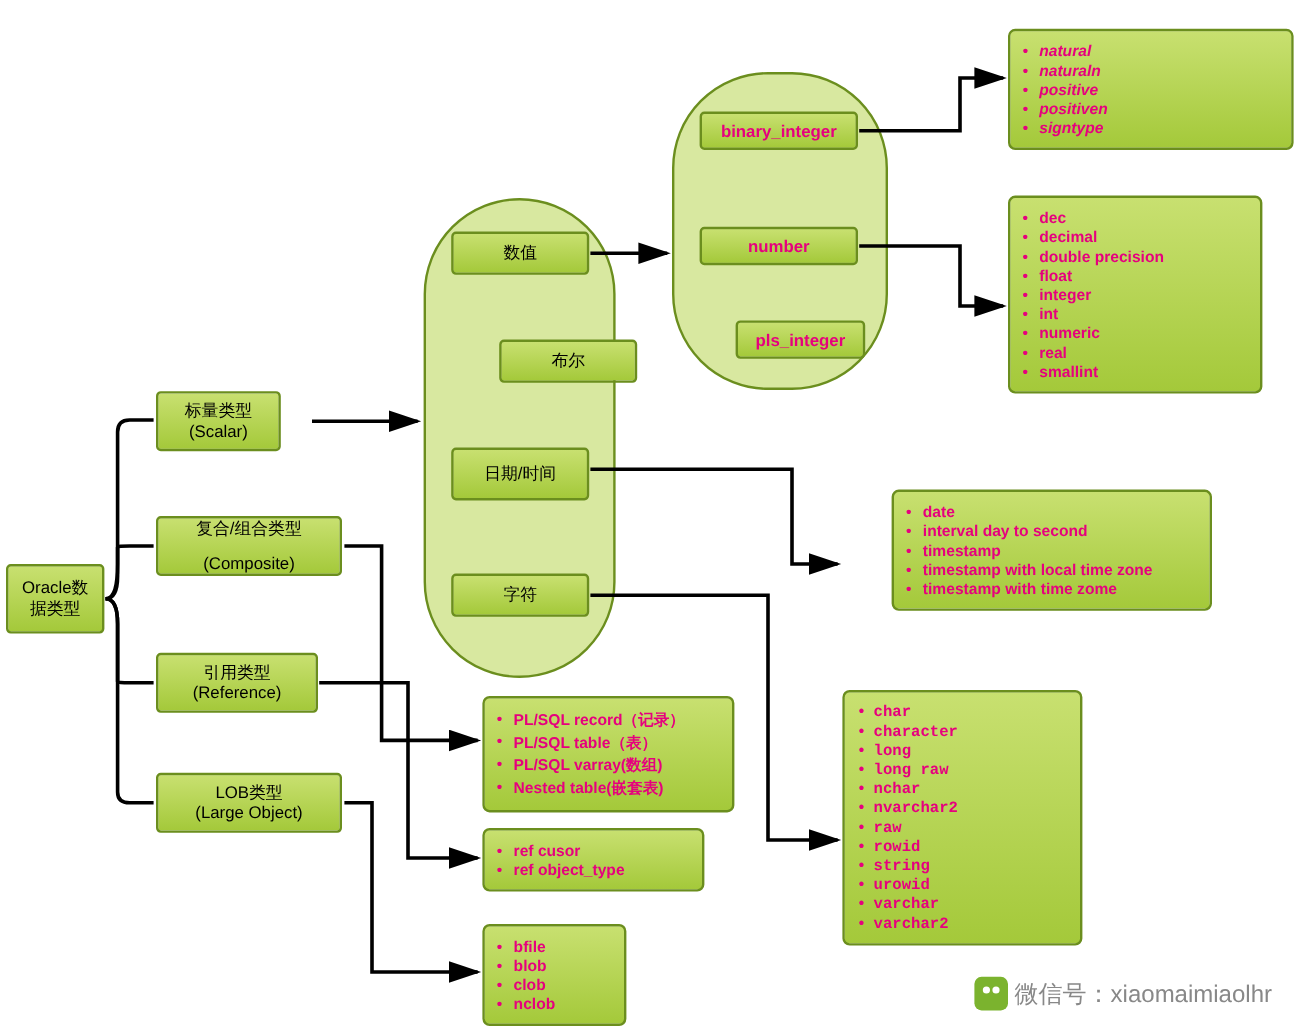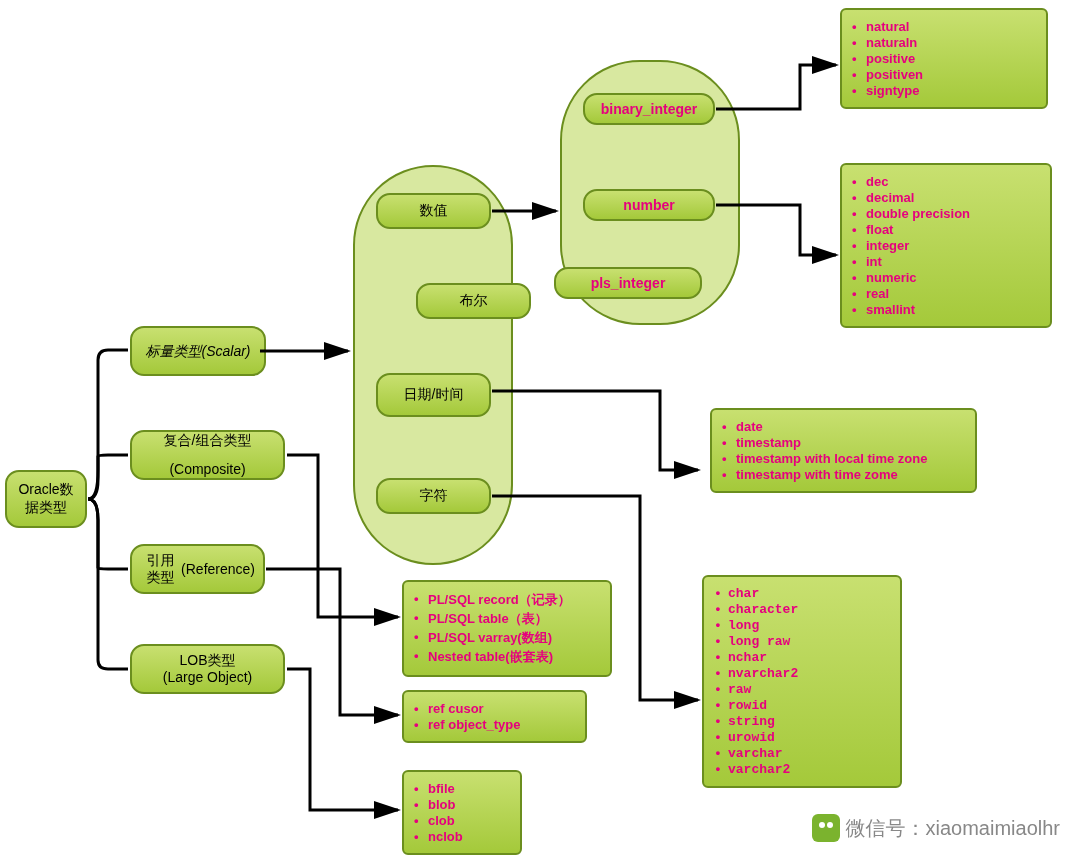--- a/index.html
+++ b/index.html
@@ -10,21 +10,21 @@
     font-size: 14px;
     width: 1080px;
     height: 862px;
     position: relative;
     overflow: hidden;
   }
   .box {
     position: absolute;
     background: linear-gradient(to bottom, #c8e070 0%, #a4c93a 100%);
     border: 2px solid #6b8e1e;
-    border-radius: 14px;
+    border-radius: 4px;
     display: flex;
     align-items: center;
     justify-content: center;
     text-align: center;
     color: #000;
     box-sizing: border-box;
     padding: 4px 8px;
   }
   .type-box {
     color: #e6007e;
@@ -99,47 +99,47 @@
 </style>
 </head>
 <body>
 
 <div class="capsule" style="left:353px; top:165px; width:160px; height:400px;"></div>
 <div class="capsule" style="left:560px; top:60px; width:180px; height:265px;"></div>
 
 <div class="box" style="left:5px; top:470px; width:82px; height:58px; white-space:pre-line;">Oracle数
 据类型</div>
 
-<div class="box" style="left:130px; top:326px; width:136px; height:50px; line-height:1.2;font-style:italic;">
+<div class="box" style="left:130px; top:326px; width:104px; height:50px; flex-direction:column; line-height:1.2;">
   <span>标量类型</span>
   <span>(Scalar)</span>
 </div>
 <div class="box" style="left:130px; top:430px; width:155px; height:50px; flex-direction:column; line-height:1.2;gap:12px;">
   <span>复合/组合类型</span>
   <span>(Composite)</span>
 </div>
-<div class="box" style="left:130px; top:544px; width:135px; height:50px; flex-direction:row; line-height:1.2;">
+<div class="box" style="left:130px; top:544px; width:135px; height:50px; flex-direction:column; line-height:1.2;">
   <span>引用类型</span>
   <span>(Reference)</span>
 </div>
 <div class="box" style="left:130px; top:644px; width:155px; height:50px; flex-direction:column; line-height:1.2;">
   <span>LOB类型</span>
   <span>(Large Object)</span>
 </div>
 
 <div class="box" style="left:376px; top:193px; width:115px; height:36px;">数值</div>
 <div class="box" style="left:376px; top:283px; width:115px; height:36px;margin-left:40px;">布尔</div>
 <div class="box" style="left:376px; top:373px; width:115px; height:44px;">日期/时间</div>
 <div class="box" style="left:376px; top:478px; width:115px; height:36px;">字符</div>
 
 <div class="box type-box" style="left:583px; top:93px; width:132px; height:32px;">binary_integer</div>
 <div class="box type-box" style="left:583px; top:189px; width:132px; height:32px;">number</div>
-<div class="box type-box" style="left:554px; top:267px; width:148px; height:32px;">pls_integer</div>
-
-<div class="list-box" style="left:840px; top:8px; width:208px;">
+<div class="box type-box" style="left:613px; top:267px; width:108px; height:32px;">pls_integer</div>
+
+<div class="list-box" style="left:840px; top:24px; width:238px;font-style:italic;">
     <ul>
       <li>natural</li>
       <li>naturaln</li>
       <li>positive</li>
       <li>positiven</li>
       <li>signtype</li>
     </ul>
   </div>
 <div class="list-box" style="left:840px; top:163px; width:212px;">
     <ul>
@@ -147,23 +147,24 @@
       <li>decimal</li>
       <li>double  precision</li>
       <li>float</li>
       <li>integer</li>
       <li>int</li>
       <li>numeric</li>
       <li>real</li>
       <li>smallint</li>
     </ul>
   </div>
-<div class="list-box" style="left:710px; top:408px; width:267px;">
+<div class="list-box" style="left:743px; top:408px; width:267px;">
     <ul>
       <li>date</li>
+      <li>interval day to second</li>
       <li>timestamp</li>
       <li>timestamp with local time zone</li>
       <li>timestamp with time zome</li>
     </ul>
   </div>
 <div class="list-box" style="left:702px; top:575px; width:200px;font-family:Liberation Mono, monospace;">
     <ul>
       <li>char</li>
       <li>character</li>
       <li>long</li>

